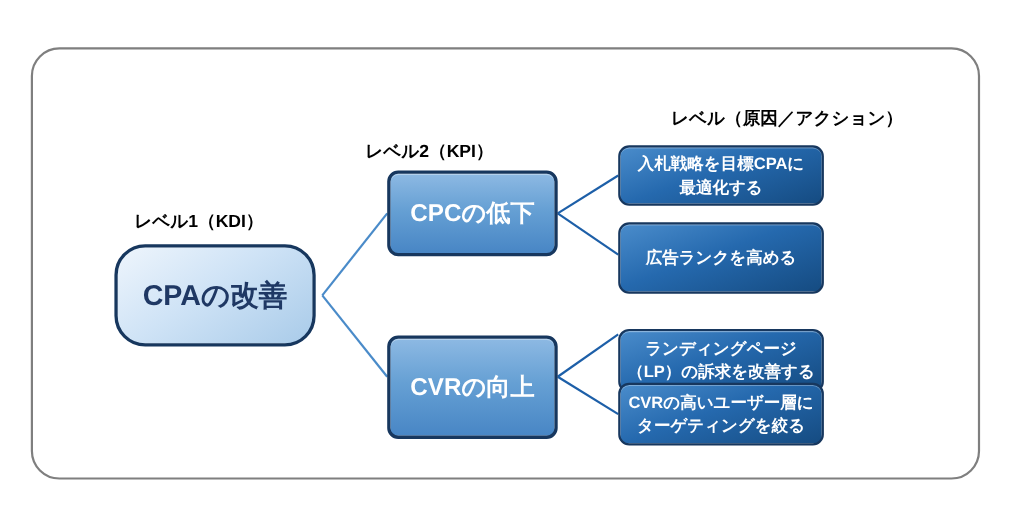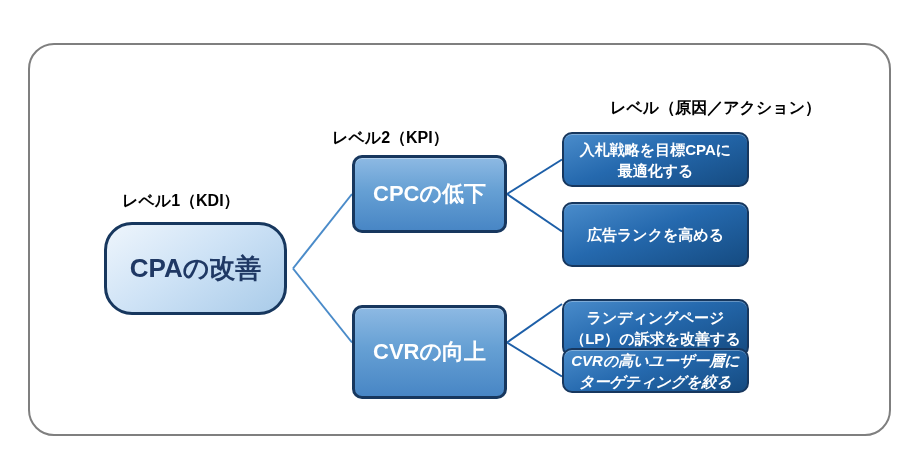--- a/index.html
+++ b/index.html
@@ -57,21 +57,21 @@
   .node-l3{
     left:562px;width:187px;
     border:2px solid var(--node_border,#17375e);border-radius:10px;
     background:linear-gradient(160deg,#4a8ccb 0%,#2569ae 45%,#154b81 100%);
     box-shadow:inset 0 1px 0 rgba(255,255,255,0.3);
     color:#ffffff;font-size:15px;line-height:21px;white-space:pre-line;
   }
   .node-a1{top:132px;height:55px;}
   .node-a2{top:202px;height:65px;}
   .node-a3{top:275px;height:58px;margin-top:24px;}
-  .node-a4{top:348px;height:45px;font-style:italic;}
+  .node-a4{top:348px;height:57px;}
 </style>
 </head>
 <body>
 
 <div id="canvas">
 
   <div class="frame"></div>
 
   <svg class="connectors" viewBox="0 0 922 462">
     <line class="line-l1" x1="293" y1="268.5" x2="352" y2="194"></line>

